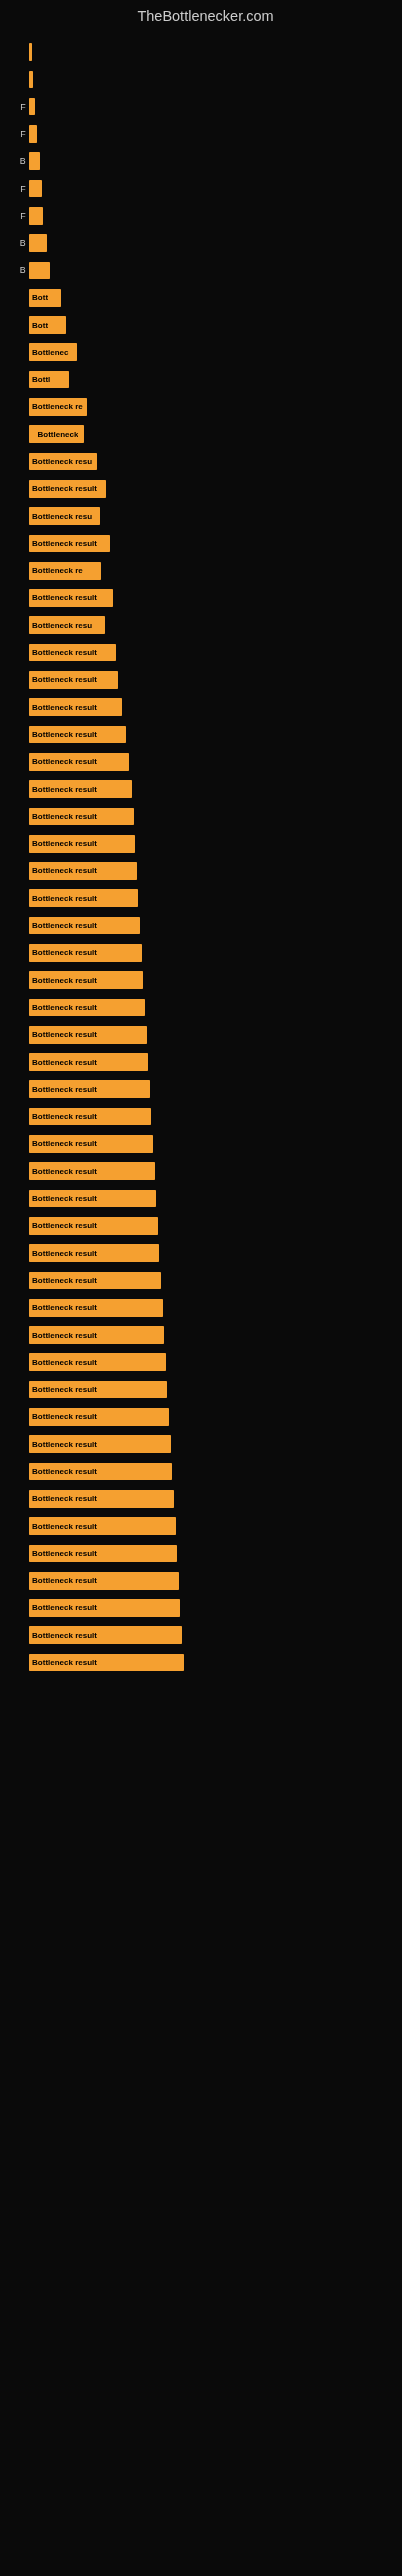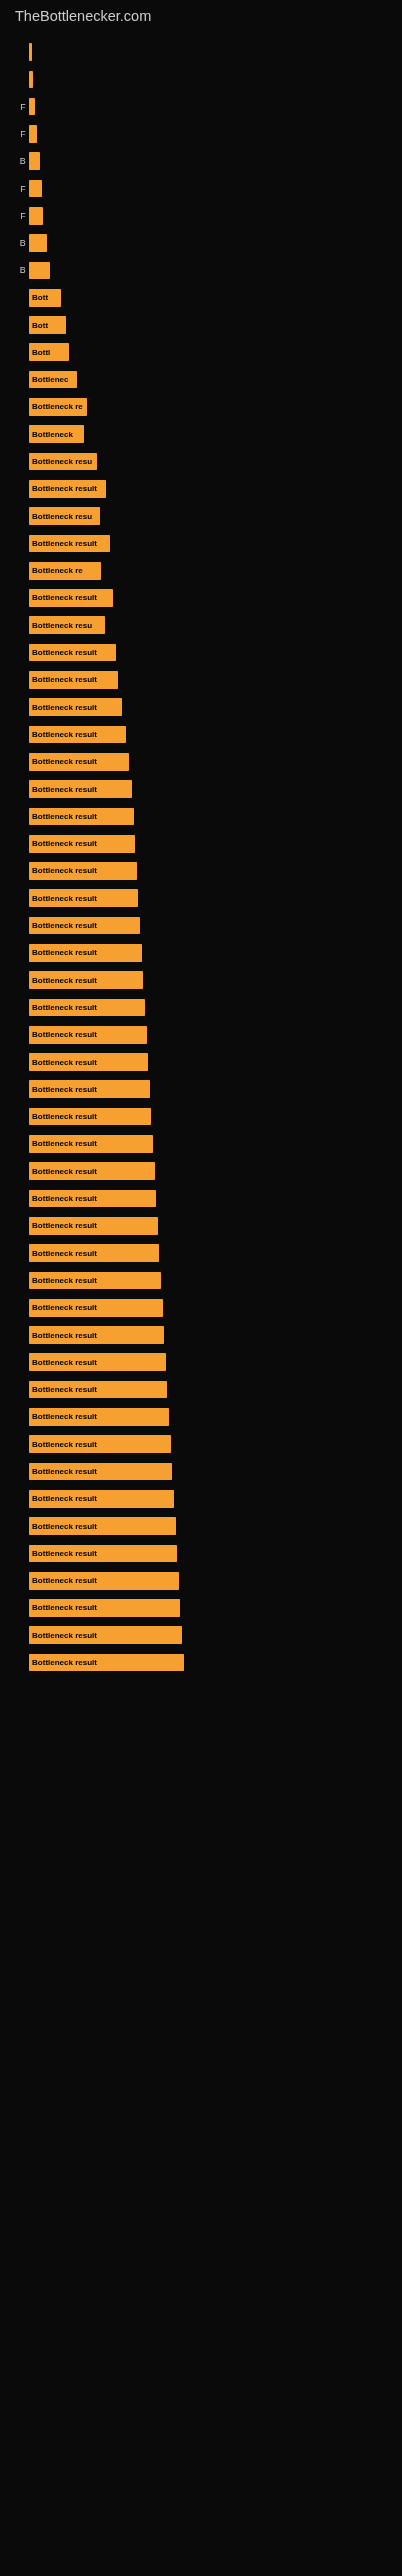--- a/index.html
+++ b/index.html
@@ -10,22 +10,22 @@
     body {
       background-color: #0a0a0a;
       width: 403px;
       min-height: 2576px;
       font-family: Arial, sans-serif;
       overflow-x: hidden;
     }
     .site-title {
       color: #cccccc;
       font-size: 14.5px;
-      text-align: left;
-      padding: 8px 0 4px 15px;
+      text-align: center;
+      padding: 8px 0 4px 8px;
     }
     .chart-area {
       background-color: #0a0a0a;
       padding: 8px 16px;
     }
     .bar-row {
       display: flex;
       align-items: center;
       margin: 4.8px 0;
       min-height: 22.5px;
@@ -105,39 +105,39 @@
         </div>
       </div>
       <div class="bar-row">
         <div class="bar-label"></div>
         <div class="bar" style="width: 37px;">
           <span class="bar-text">Bott</span>
         </div>
       </div>
       <div class="bar-row">
         <div class="bar-label"></div>
+        <div class="bar" style="width: 48px;">
+          <span class="bar-text">Bottlenec</span>
+        </div>
+      </div>
+      <div class="bar-row">
+        <div class="bar-label"></div>
         <div class="bar" style="width: 40px;">
           <span class="bar-text">Bottl</span>
         </div>
       </div>
       <div class="bar-row">
         <div class="bar-label"></div>
-        <div class="bar" style="width: 48px;">
-          <span class="bar-text">Bottlenec</span>
-        </div>
-      </div>
-      <div class="bar-row">
-        <div class="bar-label"></div>
         <div class="bar" style="width: 58px;">
           <span class="bar-text">Bottleneck re</span>
         </div>
       </div>
       <div class="bar-row">
         <div class="bar-label"></div>
-        <div class="bar" style="width: 55px;">
+        <div class="bar" style="width: 55px; justify-content: center;">
           <span class="bar-text">Bottleneck</span>
         </div>
       </div>
       <div class="bar-row">
         <div class="bar-label"></div>
         <div class="bar" style="width: 68px;">
           <span class="bar-text">Bottleneck resu</span>
         </div>
       </div>
       <div class="bar-row">

